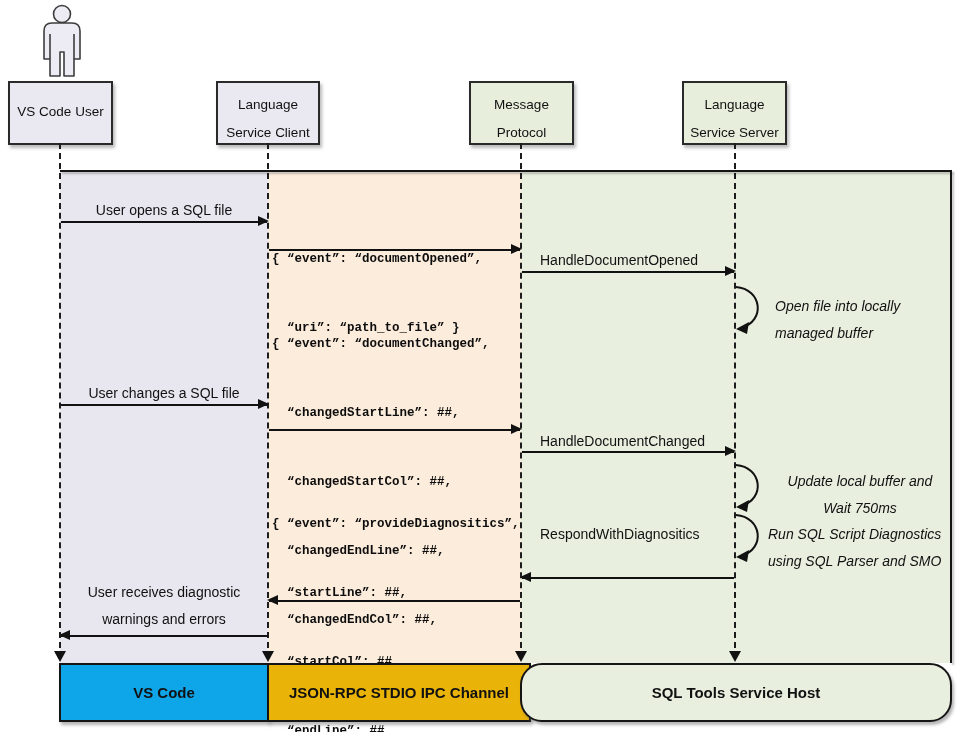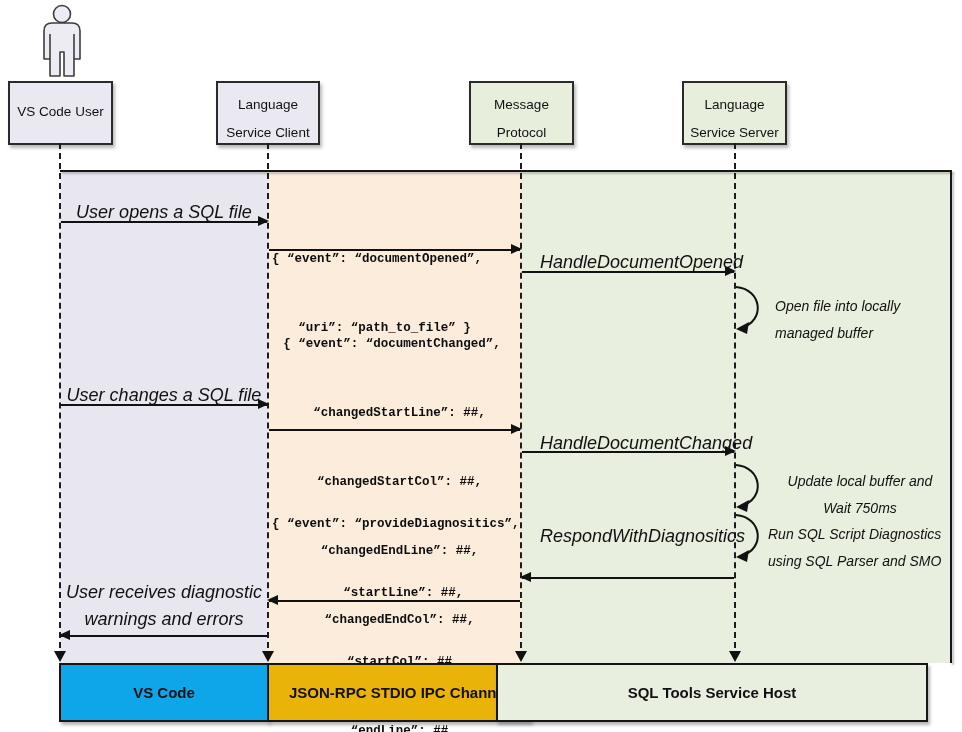--- a/index.html
+++ b/index.html
@@ -18,25 +18,25 @@
   .hbox .l2{padding-top:8px;line-height:28px;}
   .hbox .l1{line-height:58px;}
   .foot{position:absolute;top:663px;height:59px;box-sizing:border-box;border:2px solid #151515;
         text-align:center;font-weight:bold;font-size:15px;line-height:55px;
         box-shadow:2px 3px 3px rgba(110,110,110,.5);}
   .arrow{position:absolute;height:0;border-top:2px solid #111;}
   .arrow.right::after{content:"";position:absolute;right:-2px;top:-7px;width:0;height:0;
         border-left:11px solid #111;border-top:5px solid transparent;border-bottom:5px solid transparent;}
   .arrow.left::before{content:"";position:absolute;left:-2px;top:-7px;width:0;height:0;
         border-right:11px solid #111;border-top:5px solid transparent;border-bottom:5px solid transparent;}
-  .mlabel{position:absolute;font-style:italic;font-size:18px;white-space:nowrap;}
+  .mlabel{position:absolute;font-size:14px;white-space:nowrap;}
   .mlabel.center{text-align:center;white-space:normal;}
   .note{position:absolute;font-style:italic;font-size:14px;line-height:27px;white-space:nowrap;}
   .json{position:absolute;left:272px;font-family:"Liberation Mono","DejaVu Sans Mono",monospace;
-        font-size:12.5px;font-weight:bold;line-height:23px;white-space:pre;color:#0d0d0d;text-align:center;}
+        font-size:12.5px;font-weight:bold;line-height:23px;white-space:pre;color:#0d0d0d;}
   .selfloop{position:absolute;}
 </style>
 </head>
 <body>
 
 <div class="canvas">
 
   <div class="band" style="left:60px;width:208px;background:#e8e7f0;"></div>
   <div class="band" style="left:268px;width:253px;background:#fcecdc;"></div>
   <div class="band" style="left:521px;width:431px;background:#e8efdf;"></div>
@@ -154,17 +154,17 @@
     <div>warnings and errors</div>
   </div>
   <div class="arrow left" style="left:61px;top:635px;width:206px;"></div>
 
   <div class="foot" style="left:59px;width:210px;background:#0ea5e9;">
     <span>VS Code</span>
   </div>
   <div class="foot" style="left:267px;width:264px;background:#eab308;">
     <span>JSON-RPC STDIO IPC Channel</span>
   </div>
-  <div class="foot" style="left:496px;width:432px;background:#e8efdf;">
+  <div class="foot" style="left:520px;width:432px;background:#e8efdf;border-radius:22px;">
     <span>SQL Tools Service Host</span>
   </div>
 
 </div>
 
 </body></html>

